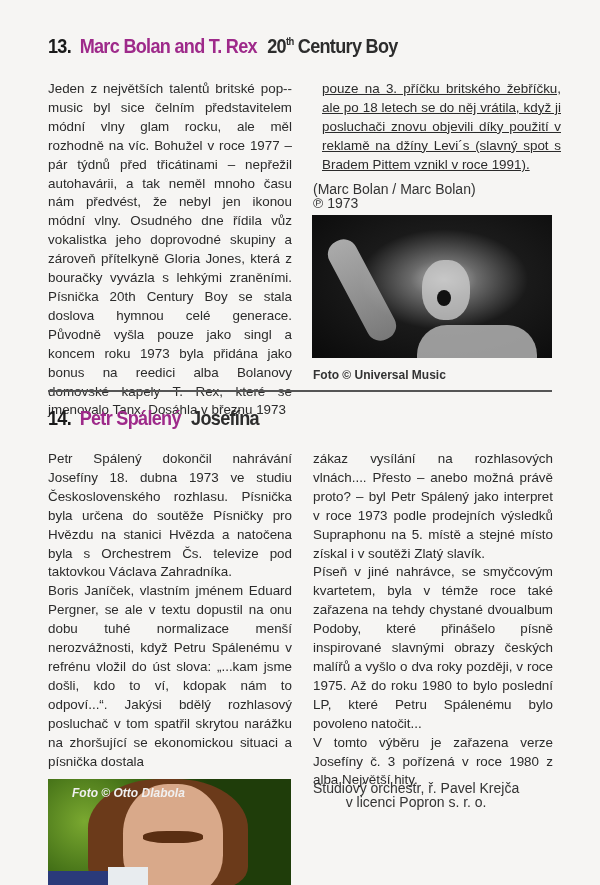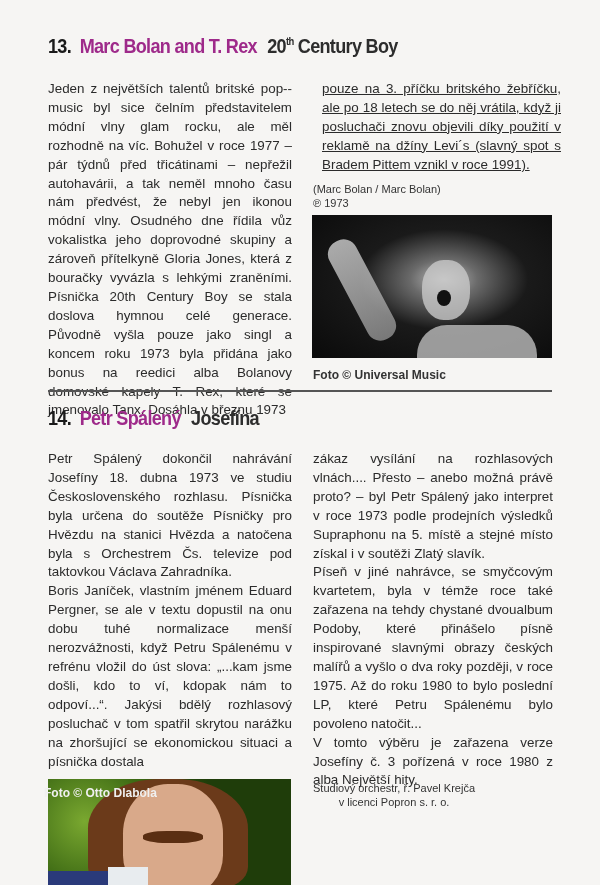--- a/index.html
+++ b/index.html
@@ -6,21 +6,21 @@
   body { width:600px; height:885px; background:#f6f5f3; position:relative; overflow:hidden;
          font-family:"Liberation Sans", sans-serif; color:#2a2a2a; }
   .title { position:absolute; left:48px; font-family:"Liberation Sans", sans-serif; font-weight:bold;
            font-size:21px; letter-spacing:-0.8px; transform:scaleX(0.86); transform-origin:left center; white-space:nowrap; }
   .num { color:#1a1a1a; margin-right:10px; }
   .artist { color:#9e2a8a; margin-right:12px; }
   .song { color:#2d2d2d; }
   .song sup { font-size:11px; vertical-align:8px; }
   .col { position:absolute; font-size:13.4px; line-height:18.9px; text-align:justify; color:#2b2b2b; }
   .col p { margin:0; }
-  .credit { position:absolute; font-size:11px; line-height:14px; color:#333; }
+  .credit { position:absolute; font-size:14px; line-height:14px; color:#333; }
   .photo { position:absolute; overflow:hidden; }
   .photo-caption { position:absolute; font-size:12px; font-weight:bold; color:#333; }
   .divider { position:absolute; left:48px; width:504px; top:390px; height:1.5px; background:#555; }
 </style>
 </head>
 <body>
 
 <div class="title" style="top:34px;">
   <span class="num">13.</span><span class="artist">Marc Bolan and T. Rex</span><span class="song"><span>20</span><sup>th</sup><span> Century Boy</span></span>
 </div>
@@ -68,13 +68,13 @@
   <div>v licenci Popron s. r. o.</div>
 </div>
 
 <div class="photo" style="left:48px; top:779px; width:243px; height:106px; background:radial-gradient(circle at 15% 40%, #7aa830 0%, #3d6a14 30%, #1f3d0a 60%), #2c4a10;">
   <div style="position:absolute; left:40px; top:0px; width:160px; height:110px; background:#6b3a1a; border-radius:45% 45% 20% 20%;"></div>
   <div style="position:absolute; left:75px; top:5px; width:100px; height:110px; background:#d9a98a; border-radius:45% 45% 35% 35%;"></div>
   <div style="position:absolute; left:95px; top:52px; width:60px; height:12px; background:#5a2e12; border-radius:40%;"></div>
   <div style="position:absolute; left:0px; top:92px; width:80px; height:20px; background:#2a3a7a;"></div>
   <div style="position:absolute; left:60px; top:88px; width:40px; height:25px; background:#e8ecef;"></div>
 </div>
-<div class="photo-caption" style="left:44px; top:786px; color:#f0f0f0;">Foto © Otto Dlabola</div>
+<div class="photo-caption" style="left:72px; top:786px; color:#f0f0f0;font-style:italic;">Foto © Otto Dlabola</div>
 
 </body></html>

